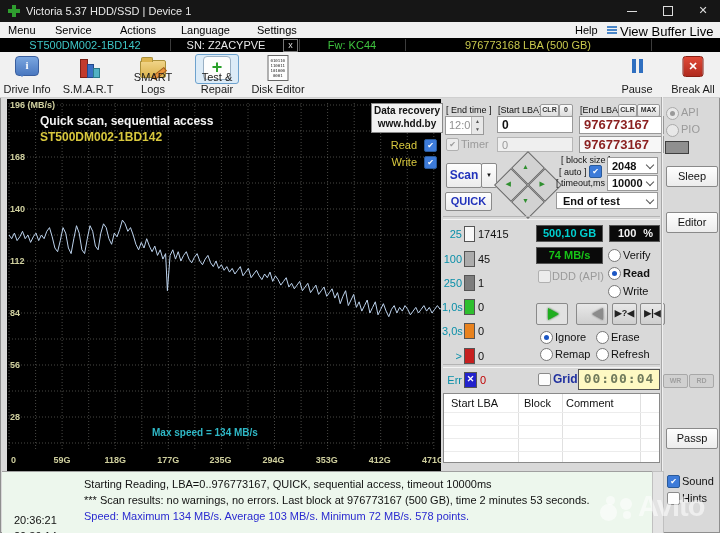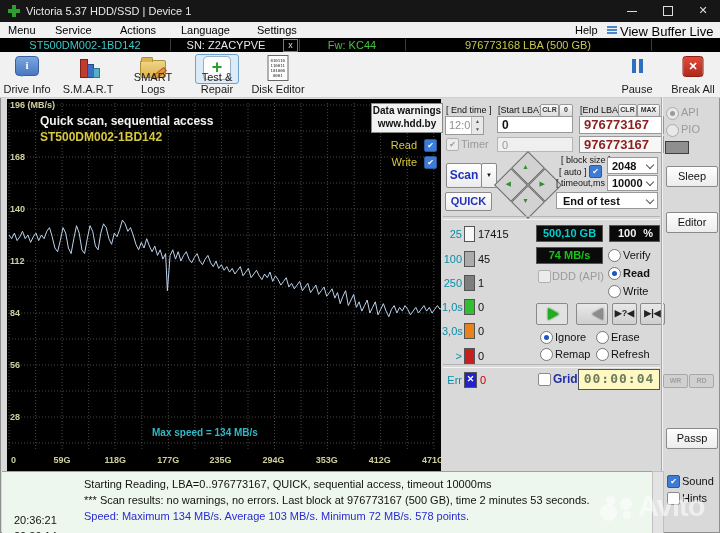--- a/index.html
+++ b/index.html
@@ -235,21 +235,21 @@
         <text x="213.5" y="364" class="ax" text-anchor="middle">235G</text>
         <text x="266.6" y="364" class="ax" text-anchor="middle">294G</text>
         <text x="319.7" y="364" class="ax" text-anchor="middle">353G</text>
         <text x="372.8" y="364" class="ax" text-anchor="middle">412G</text>
         <text x="425.9" y="364" class="ax" text-anchor="middle">471G</text>
         <polyline class="curve" stroke="#bcd2ec" points="2.0,136.0 4.7,139.7 7.4,134.1 10.1,141.6 12.8,137.8 15.5,132.3 18.2,139.7 20.9,136.0 23.6,143.4 26.3,137.8 29.0,134.1 31.7,141.6 34.4,136.0 37.1,139.7 39.8,132.3 42.5,128.6 45.2,137.8 47.9,149.0 50.6,152.7 53.3,141.6 56.0,128.6 58.7,134.1 61.4,149.0 64.1,154.6 66.8,139.7 69.5,126.7 72.2,134.1 74.9,150.8 77.6,154.6 80.3,139.7 83.0,126.7 85.7,132.3 88.4,147.1 91.1,150.8 93.8,134.1 96.5,124.8 99.2,128.6 101.9,139.7 104.6,145.3 107.3,134.1 110.0,137.8 112.7,130.4 115.4,121.1 118.1,124.8 120.8,132.3 123.5,128.6 126.2,136.0 128.9,145.3 131.6,150.8 134.3,143.4 137.0,149.0 139.7,139.7 142.4,147.1 145.1,152.7 147.8,147.1 150.5,156.4 153.2,150.8 155.9,160.1 158.6,154.6 160.4,191.7 163.1,156.4 165.8,150.8 168.5,160.1 171.2,152.7 173.9,162.0 176.6,156.4 179.3,152.7 182.0,160.1 184.7,163.8 187.4,158.3 190.1,154.6 192.8,162.0 195.5,165.7 198.2,160.1 200.9,156.4 203.6,163.8 206.3,167.6 209.0,162.0 211.7,169.4 214.4,165.7 217.1,171.3 219.8,167.6 222.5,173.1 225.2,169.4 227.9,175.0 230.6,171.3 233.3,167.6 236.0,176.8 238.7,173.1 241.4,169.4 244.1,178.7 246.8,175.0 249.5,171.3 252.2,176.8 254.9,180.6 257.6,175.0 260.3,178.7 263.0,173.1 265.7,182.4 268.4,176.8 271.1,180.6 273.8,186.1 276.5,182.4 279.2,178.7 281.9,188.0 284.6,184.3 287.3,189.8 290.0,186.1 292.7,182.4 295.4,191.7 298.1,188.0 300.8,184.3 303.5,193.6 306.2,189.8 308.9,186.1 311.6,195.4 314.3,191.7 317.0,188.0 319.7,197.3 322.4,193.6 325.1,189.8 327.8,199.1 330.5,193.6 333.2,204.7 335.9,197.3 338.6,191.7 341.3,206.6 344.0,201.0 346.7,195.4 349.4,208.4 352.1,202.8 354.8,212.1 357.5,206.6 360.2,201.0 362.9,214.0 365.6,208.4 368.3,202.8 371.0,215.8 373.7,210.3 376.4,204.7 379.1,212.1 381.8,217.7 384.5,210.3 387.2,206.6 389.9,214.0 392.6,208.4 395.3,212.1 398.0,206.6 400.7,210.3 403.4,215.8 406.1,212.1 408.8,208.4 411.5,214.0 414.2,210.3 416.9,206.6 419.6,212.1 422.3,208.4 425.0,214.0 427.7,210.3 430.4,206.6 433.1,210.3 434.9,208.4"></polyline>
       </svg>
     <div class="abs" id="g-title">Quick scan, sequential access</div>
     <div class="abs" id="g-subtitle">ST500DM002-1BD142</div>
     <div class="abs" id="wm-box">
-      <div>Data warnings</div>
+      <div>Data recovery</div>
       <div>www.hdd.by</div>
     </div>
     <span class="abs leg-lbl" style="left:340px;top:40px;">Read</span>
     <span class="abs cb on" style="left:417px;top:40px;">✔</span>
     <span class="abs leg-lbl" style="left:340px;top:57px;">Write</span>
     <span class="abs cb on" style="left:417px;top:57px;">✔</span>
     <span class="abs" id="max-note">Max speed = 134 MB/s</span>
   </div>
 
   <span class="abs plabel" style="left:446px;top:105px;">[ End time ]</span>
@@ -351,20 +351,32 @@
   <span class="abs rlabel" style="left:555px;top:348px;">Remap</span>
   <span class="abs radio" style="left:596px;top:348px;"></span>
   <span class="abs rlabel" style="left:611px;top:348px;">Refresh</span>
 
   <div class="abs sepline" style="left:443px;top:364px;width:217px;"></div>
 
   <span class="abs cb off" style="left:538px;top:373px;"></span>
   <span class="abs" style="left:553px;top:372px;font-size:12px;font-weight:bold;color:#1f2f9f;">Grid</span>
   <div class="abs" id="lcd" style="left:578px;top:369px;width:80px;height:19px;">00:00:04</div>
 
+  <div class="abs" id="dtable">
+    <span class="th" style="left:7px;">Start LBA</span>
+    <span class="th" style="left:80px;">Block</span>
+    <span class="th" style="left:122px;">Comment</span>
+    <span class="vline" style="left:74px;"></span>
+    <span class="vline" style="left:118px;"></span>
+    <span class="vline" style="left:196px;"></span>
+    <span class="hline" style="top:18px;"></span>
+    <span class="hline" style="top:31px;"></span>
+    <span class="hline" style="top:44px;"></span>
+    <span class="hline" style="top:57px;"></span>
+  </div>
 
   <div class="abs" id="vdiv"></div>
   <span class="abs radio dis sel" style="left:666px;top:107px;"></span>
   <span class="abs rlabel gray" style="left:681px;top:106px;">API</span>
   <span class="abs radio dis" style="left:666px;top:124px;"></span>
   <span class="abs rlabel gray" style="left:681px;top:123px;">PIO</span>
   <span class="abs" id="led" style="left:665px;top:141px;"></span>
   <div class="abs btn sbtn" style="left:666px;top:166px;">Sleep</div>
   <div class="abs btn sbtn" style="left:666px;top:212px;">Editor</div>
   <span class="abs tiny-btn" style="left:663px;top:374px;">WR</span>

